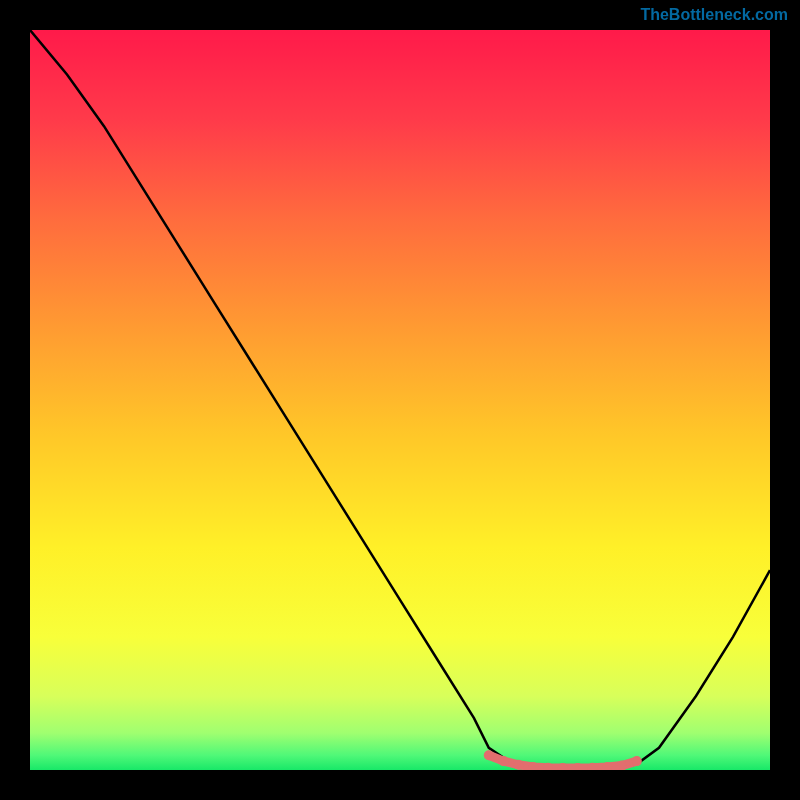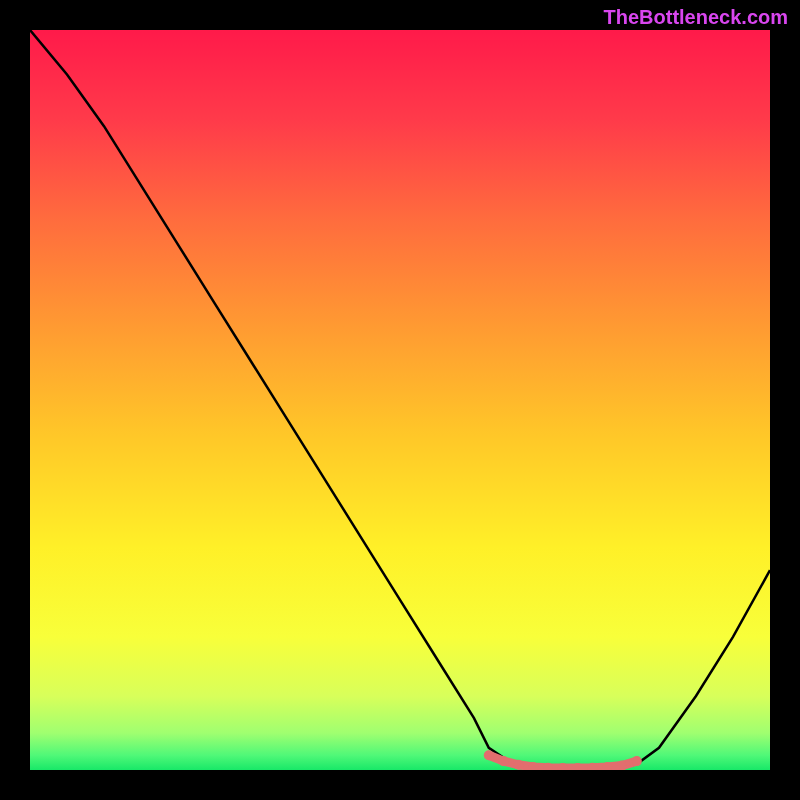--- a/index.html
+++ b/index.html
@@ -1,17 +1,17 @@
 <!DOCTYPE html>
 <html><head>
 <meta charset="utf-8">
 <style>
   * { margin: 0; padding: 0; box-sizing: border-box; }
   body { width: 800px; height: 800px; background: #000; position: relative; font-family: Arial, sans-serif; }
-  .watermark { position: absolute; top: 6px; right: 12px; color: #d946ef; font-size: 20px; font-weight: bold; z-index: 10; }
+  .watermark { position: absolute; top: 6px; right: 12px; color: #0369a1; font-size: 16px; font-weight: bold; z-index: 10; }
   .chart-area { position: absolute; left: 30px; top: 30px; width: 740px; height: 740px; }
   .gradient-bg { position: absolute; left: 0; top: 0; width: 100%; height: 100%; }
   svg.curve { position: absolute; left: 0; top: 0; width: 100%; height: 100%; }
 </style>
 </head>
 <body>
 
 <div class="watermark">TheBottleneck.com</div>
 
 <div class="chart-area">

